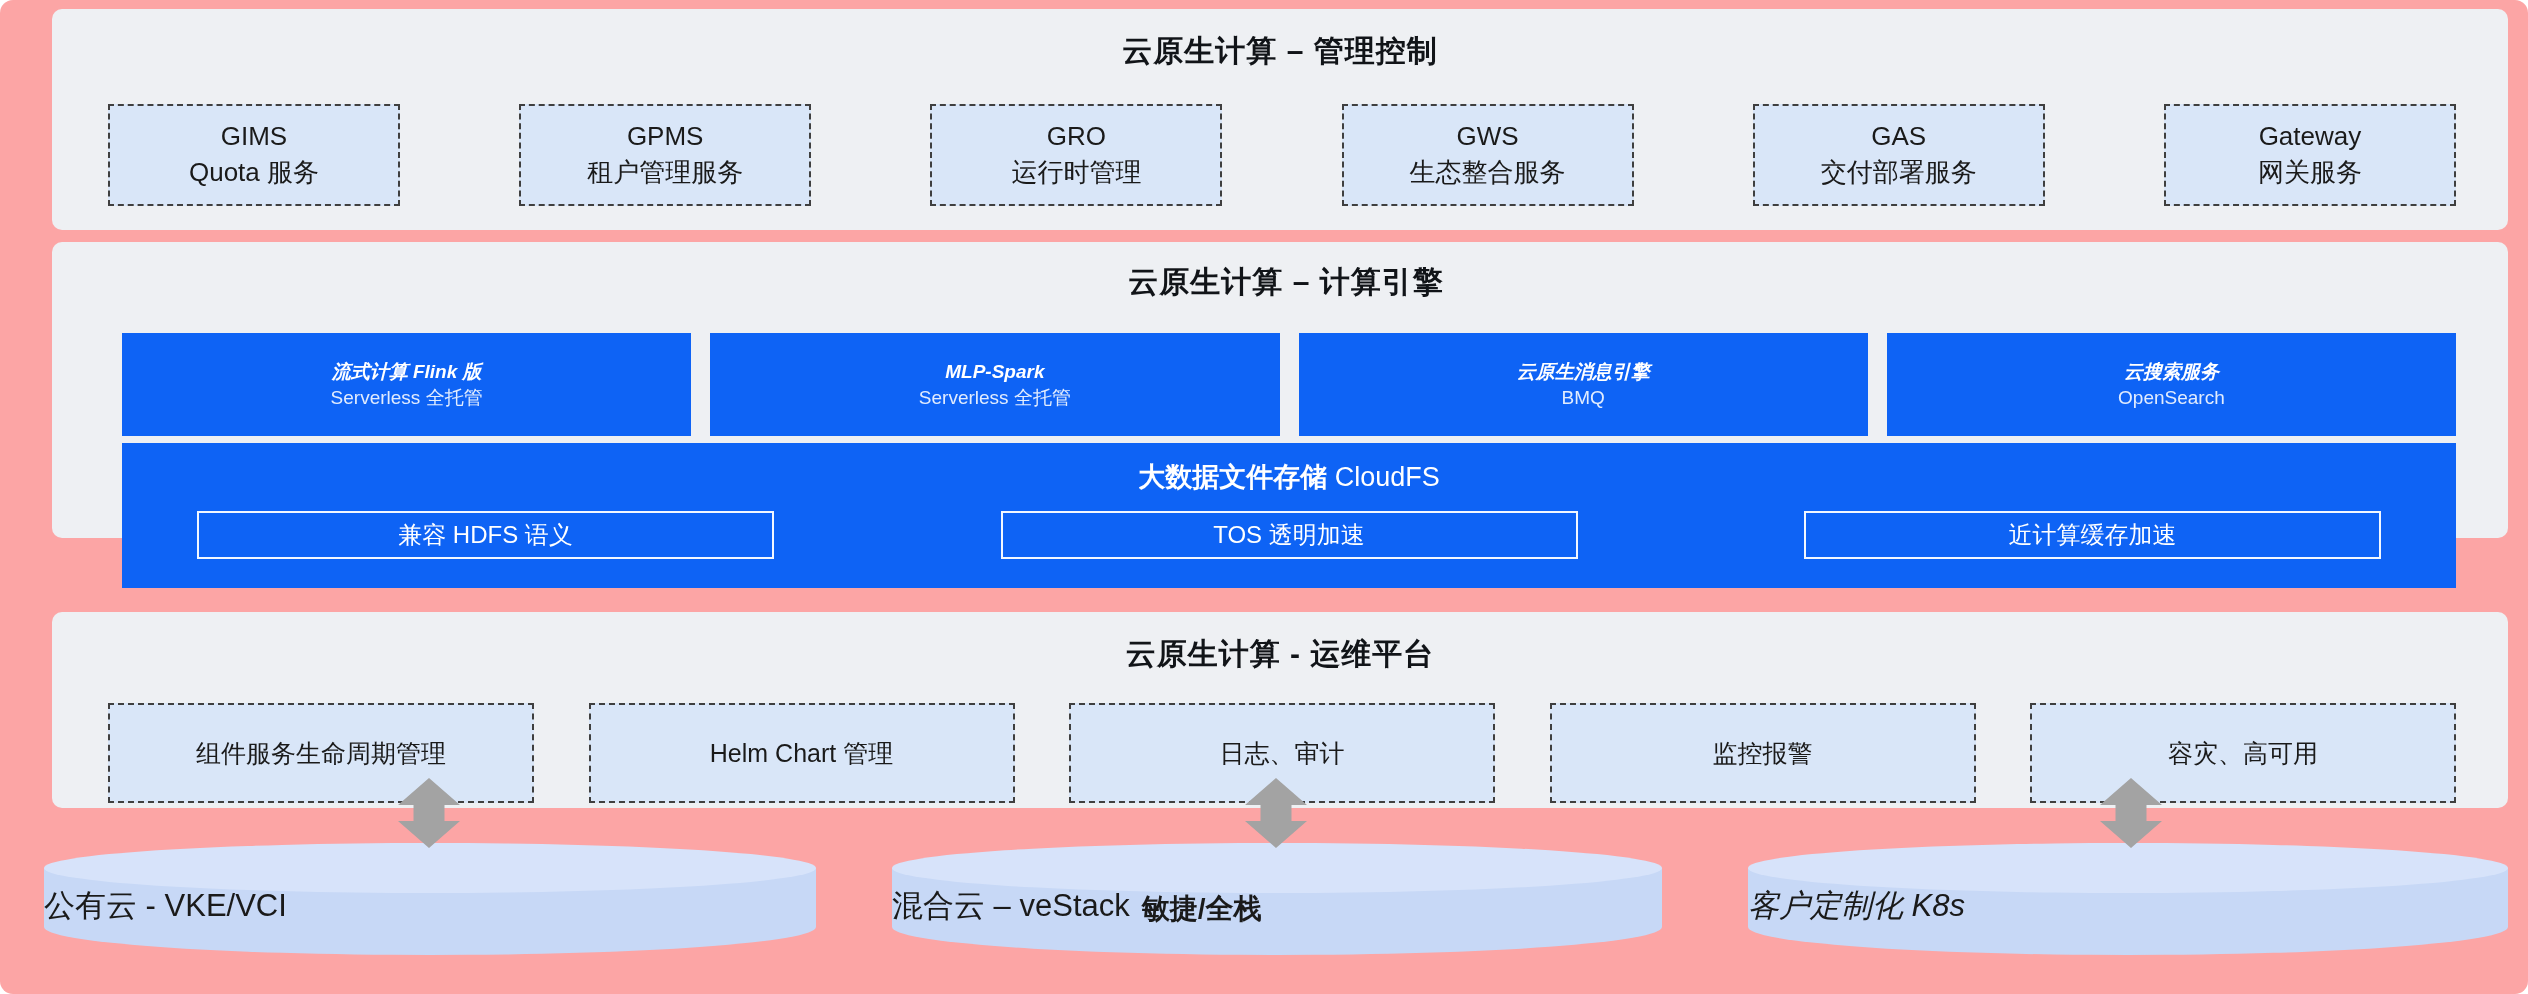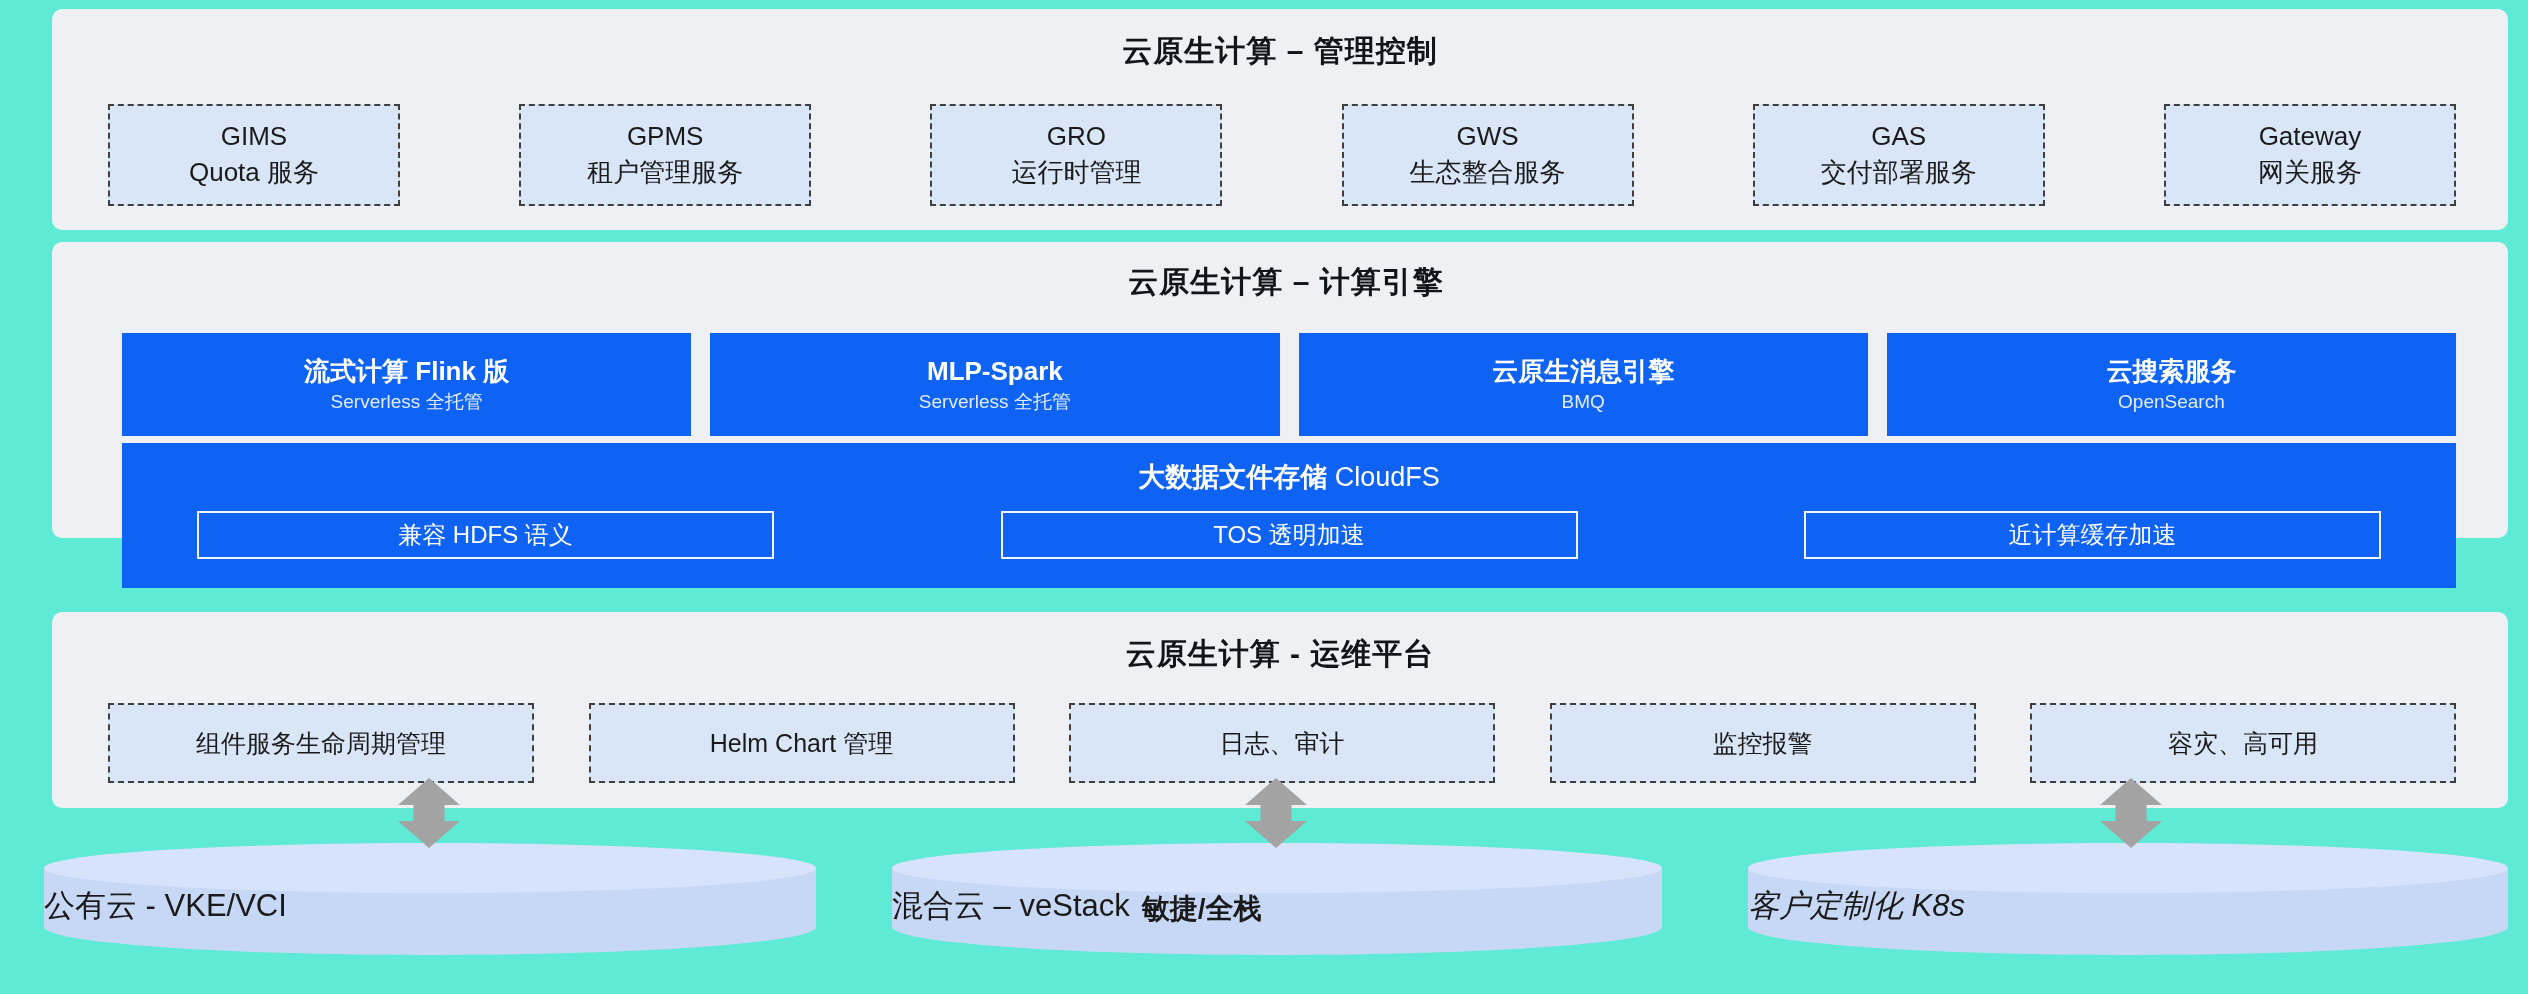--- a/index.html
+++ b/index.html
@@ -1,18 +1,18 @@
 <!DOCTYPE html>
 <html><head>
 <meta charset="utf-8">
 <style>
   html,body { margin:0; padding:0; background:#ffffff; }
   body { font-family:"Liberation Sans","DejaVu Sans",sans-serif; }
   #page {
-    position:relative; width:2528px; height:994px; background:#5eead4; overflow:hidden;
+    position:relative; width:2528px; height:994px; background:#fca5a5; overflow:hidden;border-radius:13px;
   }
   .section {
     position:absolute; left:52px; width:2456px;
     background:#eef0f3; border-radius:10px; box-sizing:border-box;
   }
   #section-management { top:9px;  height:221px; }
   #section-engine     { top:242px; height:296px;padding-left:12px; }
   #section-ops        { top:612px; height:196px; }
 
   .section-title {
@@ -25,29 +25,29 @@
   .box-row { display:flex; justify-content:space-between; }
   #section-management .box-row { margin:32px 52px 0 56px; }
   #section-ops .box-row        { margin:28px 52px 0 56px; }
 
   .dashed-box {
     box-sizing:border-box; background:#d9e6f8; border:2px dashed #3f3f3f;
     display:flex; flex-direction:column; align-items:center; justify-content:center;
     text-align:center; color:#1a1a1a; line-height:1.38;
   }
   #section-management .dashed-box { width:292px; height:102px; font-size:26px; }
-  #section-ops .dashed-box        { width:426px; height:80px;  font-size:25px; }
+  #section-ops .dashed-box        { width:426px; height:100px;  font-size:25px; }
 
   .engine-row { display:flex; gap:19px; margin:30px 52px 0 58px; }
   .engine-box {
     flex:1; height:103px; background:#0e63f5; color:#ffffff;
     display:flex; flex-direction:column; align-items:center; justify-content:center;
     text-align:center; line-height:1.35;
   }
-  .engine-box .l1 { font-size:26px; font-weight:700; }
+  .engine-box .l1 { font-size:19px; font-weight:700;font-style:italic; }
   .engine-box .l2 { font-size:19px; color:rgba(255,255,255,0.88); }
 
   .storage-box {
     margin:7px 52px 0 58px; height:145px; background:#0e63f5; box-sizing:border-box;
   }
   .storage-title { text-align:center; color:#ffffff; font-size:27px; padding-top:16px; }
   .storage-title .bold { font-weight:700; }
   .storage-features { display:flex; justify-content:space-between; margin:16px 75px 0; }
   .storage-feature {
     box-sizing:border-box; width:577px; height:48px;

